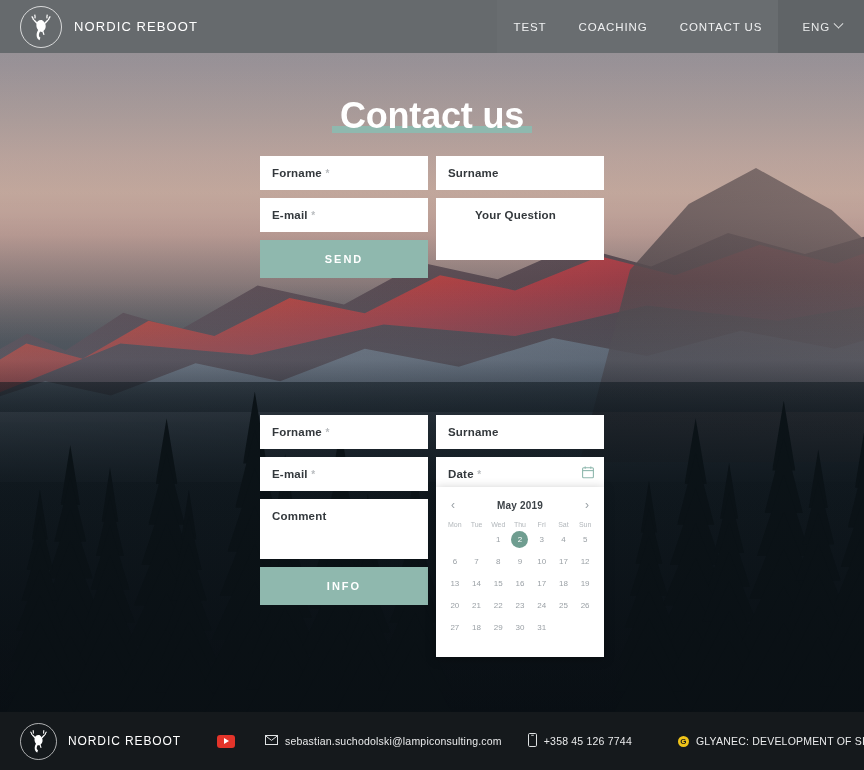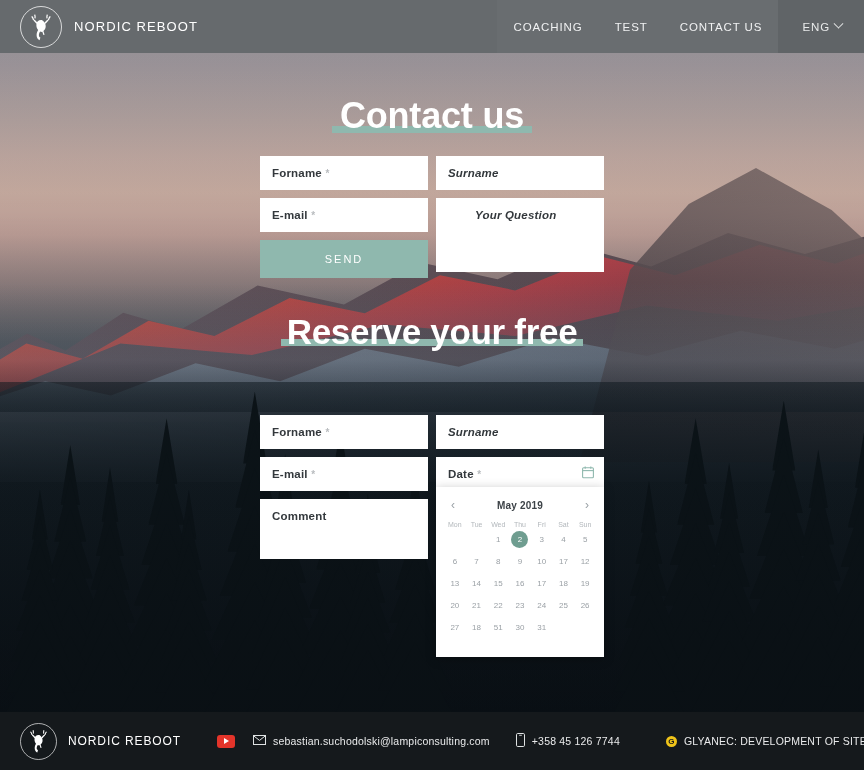--- a/index.html
+++ b/index.html
@@ -165,29 +165,29 @@
   .form-2 { left: 260px; top: 415px; width: 344px; }
 
   .field {
     background: #fff; color: #33383c;
     font-size: 11.5px; font-weight: 700; letter-spacing: .2px;
     padding: 11px 12px; position: relative;
   }
   .field .req { color: #b9bcbf; font-size: 10px; }
   .grid2 { display: flex; gap: 8px; }
   .col-l { width: 168px; }
-  .col-r { width: 168px; font-style: italic; }
+  .col-r { width: 168px; }
   .mb { margin-bottom: 8px; }
 
-  .tall-q { height: 74px; padding-left: 39px; }
+  .tall-q { height: 62px; padding-left: 39px; }
   .tall-c { height: 60px; }
 
   .btn {
     border: none; cursor: pointer; width: 100%;
-    color: #fff; font-size: 11px; font-weight: 400; letter-spacing: 2px;
+    color: #fff; font-size: 11px; font-weight: 700; letter-spacing: 2px;
     padding: 13px 0; text-align: center;
   }
   .btn-teal { background: #8fb8ae; }
   .btn-orange { background: #e5520f; }
 
   .cal-icon-box { position: absolute; right: 10px; top: 9px; }
 
   
   .datepicker {
     position: absolute; left: 436px; top: 487px; width: 168px; height: 170px;
@@ -431,24 +431,24 @@
           <path fill="#fff" d="M14.4 11 C15.4 9.5 16.5 8.3 17.8 7.4 L18.6 8.5 C17.5 9.3 16.5 10.4 15.7 11.7 Z
                    M17.9 7.8 C18.2 6.4 18.8 5.1 19.7 4 L20.8 4.7 C20 5.7 19.4 6.8 19.1 8 Z
                    M16.4 6.5 C16.2 5.1 16.3 3.7 16.7 2.4 L17.9 2.7 C17.5 3.9 17.4 5.1 17.6 6.3 Z"></path>
         </svg>
       </div>
       <span class="brand-name">NORDIC REBOOT</span>
     </div>
 
     <div class="nav">
       <div class="nav-item">
+        <span>TEST</span>
+      </div>
+      <div class="nav-item">
         <span>COACHING</span>
-      </div>
-      <div class="nav-item">
-        <span>TEST</span>
       </div>
       <div class="nav-item">
         <span>CONTACT US</span>
       </div>
       <div class="lang">
         <span>ENG</span>
         <span class="chev"></span>
       </div>
     </div>
   </div>
@@ -475,21 +475,21 @@
         </div>
         <button class="btn btn-teal">SEND</button>
       </div>
       <div class="col-r field tall-q">
         <span>Your Question</span>
       </div>
     </div>
   </div>
 
   <div class="h-reserve">
-    <span class="line">Reserve your free</span><br>
+    <br>
   </div>
 
   <div class="form form-2">
     <div class="grid2 mb">
       <div class="col-l field">
         <span>Forname</span>
         <span class="req">*</span>
       </div>
       <div class="col-r field">
         <span>Surname</span>
@@ -497,20 +497,21 @@
     </div>
     <div class="grid2">
       <div style="width:168px">
         <div class="field mb">
           <span>E-mail</span>
           <span class="req">*</span>
         </div>
         <div class="field tall-c mb">
           <span>Comment</span>
         </div>
+        <button class="btn btn-teal">INFO</button>
       </div>
       <div style="width:168px">
         <div class="field">
           <span>Date</span>
           <span class="req">*</span>
           <span class="cal-icon-box">
             <svg width="12" height="13" viewBox="0 0 12 13">
               <rect x="0.6" y="1.8" width="10.8" height="10" rx="1" fill="none" stroke="#8fb8ae" stroke-width="1.1"></rect>
               <line x1="0.6" y1="4.6" x2="11.4" y2="4.6" stroke="#8fb8ae" stroke-width="1.1"></line>
               <line x1="3.2" y1="0.4" x2="3.2" y2="2.8" stroke="#8fb8ae" stroke-width="1.1"></line>
@@ -563,21 +564,21 @@
         <div class="dp-day">19</div>
         <div class="dp-day">20</div>
         <div class="dp-day">21</div>
         <div class="dp-day">22</div>
         <div class="dp-day">23</div>
         <div class="dp-day">24</div>
         <div class="dp-day">25</div>
         <div class="dp-day">26</div>
         <div class="dp-day">27</div>
         <div class="dp-day">18</div>
-        <div class="dp-day">51</div>
+        <div class="dp-day">29</div>
         <div class="dp-day">30</div>
         <div class="dp-day">31</div>
       </div>
   </div>
 
   <div class="footer">
     <div class="f-brand">
       <div class="f-logo">
         <svg width="19" height="26" viewBox="0 0 22 30">
           <path fill="#fff" d="M11 8 C8.4 8 6.6 9.8 6.4 12.3 C6.2 14.6 6.9 16.6 8.1 18.1
@@ -596,21 +597,21 @@
       </div>
       <span class="f-name">NORDIC REBOOT</span>
     </div>
 
     <div class="f-item" style="margin-left:36px">
       <span class="yt">
           <b></b>
         </span>
     </div>
 
-    <div class="f-item" style="margin-left:18px">
+    <div class="f-item" style="margin-left:30px">
       <span>
         <svg width="13" height="10" viewBox="0 0 13 10">
           <rect x="0.5" y="0.5" width="12" height="9" fill="none" stroke="#dfe2e3" stroke-width="1"></rect>
           <path d="M0.7 0.9 L6.5 5.4 L12.3 0.9" fill="none" stroke="#dfe2e3" stroke-width="1"></path>
         </svg>
       </span>
       <span>sebastian.suchodolski@lampiconsulting.com</span>
     </div>
 
     <div class="f-item" style="margin-left:26px">

